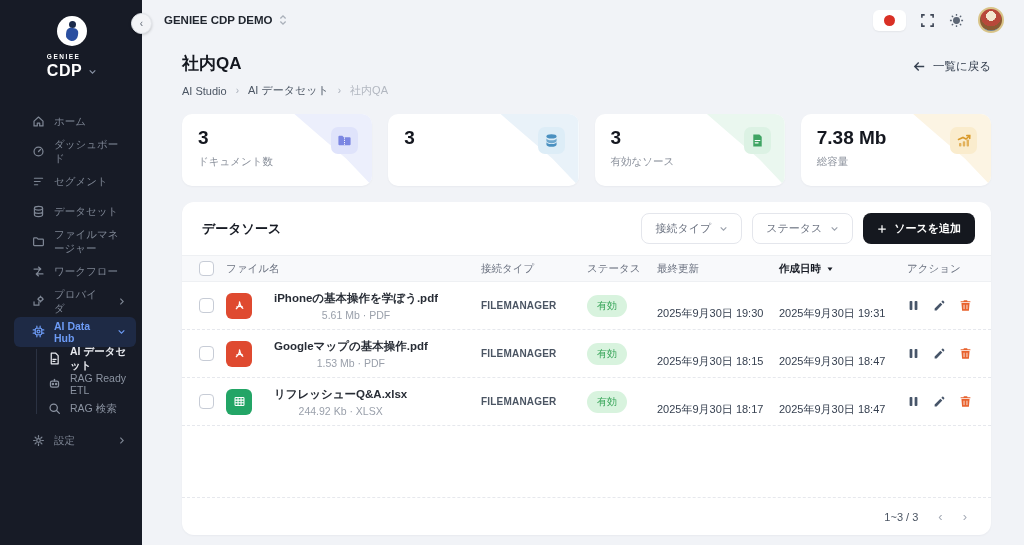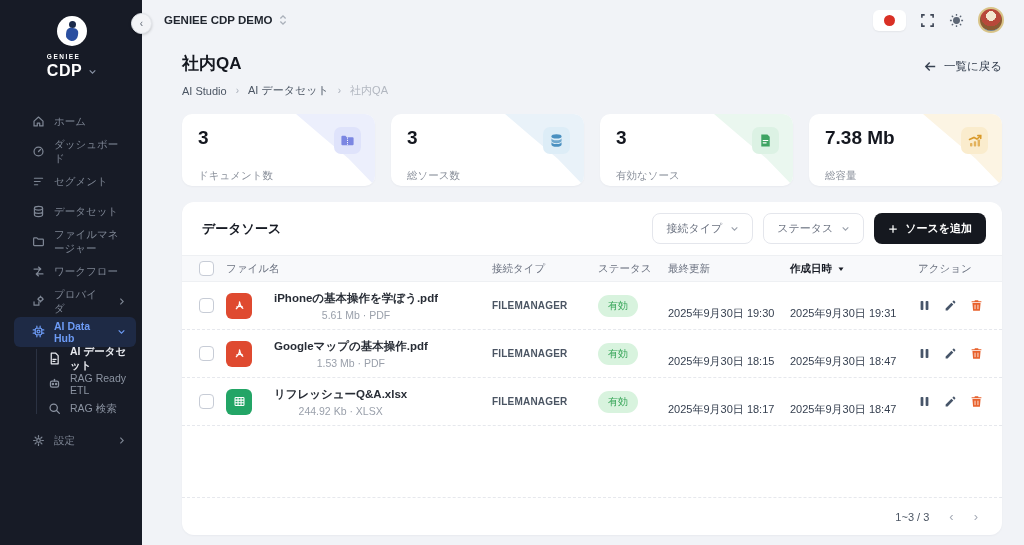--- a/index.html
+++ b/index.html
@@ -38,34 +38,34 @@
   
   .main { flex:1; display:flex; flex-direction:column; height:545px; }
   .topbar { height:40px; display:flex; align-items:center; justify-content:space-between; padding:0 20px 0 22px; }
   .ws-name { display:flex; align-items:center; gap:6px; font-size:11.5px; font-weight:bold; color:#21262f; cursor:pointer; }
   .topbar-right { display:flex; align-items:center; gap:14px; }
   .lang-chip { background:#fff; border-radius:6px; padding:5px 11px; box-shadow:0 1px 2px rgba(0,0,0,.06); display:flex; align-items:center; cursor:pointer; }
   .lang-dot { width:11px; height:11px; border-radius:50%; background:#d93025; }
   .icon-btn { display:flex; align-items:center; justify-content:center; cursor:pointer; }
   .avatar { width:26px; height:26px; border-radius:50%; border:2px solid #d9c489; background:radial-gradient(circle at 50% 32%, #f3e7cf 0 26%, #b8483a 27% 55%, #8a5a33 56% 75%, #6e7f92 76% 100%); cursor:pointer; }
 
-  .content { flex:1; display:flex; flex-direction:column; padding:6px 22px 10px 40px; overflow:hidden; }
+  .content { flex:1; display:flex; flex-direction:column; padding:6px 33px 10px 40px; overflow:hidden; }
   .title-row { display:flex; align-items:flex-end; justify-content:space-between; margin-top:6px; }
   .page-title { font-size:17px; font-weight:800; color:#14171f; }
   .back-link { display:flex; align-items:center; gap:7px; font-size:11.5px; color:#374151; cursor:pointer; margin-bottom:1px; }
   .crumbs { display:flex; align-items:center; gap:9px; margin-top:8px; font-size:11px; color:#4b5563; }
   .crumbs .sep { color:#aab0ba; font-size:10px; }
   .crumbs .current { color:#b2b7c0; }
 
   
   .stats { display:grid; grid-template-columns:repeat(4,1fr); gap:16px; margin-top:16px; }
   .stat-card { background:#fff; border-radius:10px; height:72px; position:relative; overflow:hidden; padding:13px 16px; box-shadow:0 1px 2px rgba(20,30,60,.04); }
   .stat-ribbon { position:absolute; right:0; top:0; width:62%; height:100%; clip-path:polygon(34% 0, 100% 0, 100% 100%, 78% 62%, 55% 30%); }
   .stat-value { font-size:19px; font-weight:800; color:#14171f; position:relative; }
-  .stat-label { font-size:10.5px; color:#8a909b; margin-top:20px; position:relative; }
+  .stat-label { font-size:10.5px; color:#8a909b; margin-top:6px; position:relative; }
   .stat-icon { position:absolute; right:14px; top:13px; width:27px; height:27px; border-radius:7px; display:flex; align-items:center; justify-content:center; }
 
   
   .table-card { background:#fff; border-radius:12px; margin-top:16px; flex:1; display:flex; flex-direction:column; box-shadow:0 1px 2px rgba(20,30,60,.04); overflow:hidden; }
   .table-head { display:flex; align-items:center; justify-content:space-between; padding:11px 16px 11px 20px; }
   .table-title { font-size:13px; font-weight:800; color:#171b24; }
   .table-controls { display:flex; align-items:center; gap:10px; }
   .filter-btn { display:flex; align-items:center; gap:8px; border:1px solid #e4e6ec; border-radius:8px; padding:7px 13px; font-size:11px; color:#6b7280; background:#fff; cursor:pointer; }
   .add-btn { display:flex; align-items:center; gap:7px; background:#15181f; color:#fff; border:none; border-radius:8px; padding:8px 14px; font-size:11px; font-weight:bold; cursor:pointer; }
 
@@ -295,21 +295,20 @@
           <div class="stat-icon" style="background:#dfe3fb">
             <svg width="15" height="15" viewBox="0 0 16 16" fill="#7b86e2">
               <path d="M1.5 4c0-.6.4-1 1-1h3.2l1.5 1.5h6.3c.6 0 1 .4 1 1V12c0 .6-.4 1-1 1h-11c-.6 0-1-.4-1-1V4z"></path>
               <path d="M8 4.8v8" stroke="#fff" stroke-width="1" stroke-dasharray="1.3 1.1"></path>
             </svg>
           </div>
         </div>
         <div class="stat-card">
           <div class="stat-ribbon" style="background:#e9f2f9"></div>
           <div class="stat-value">3</div>
-          <div class="stat-label">総ソース数</div>
           <div class="stat-icon" style="background:#ddedf7">
             <svg width="15" height="15" viewBox="0 0 16 16" fill="#4a90c0">
               <ellipse cx="8" cy="3.6" rx="5.4" ry="2.3"></ellipse>
               <path d="M2.6 5.6c0 1.2 2.4 2.2 5.4 2.2s5.4-1 5.4-2.2v3c0 1.2-2.4 2.2-5.4 2.2s-5.4-1-5.4-2.2z" opacity=".75"></path>
               <path d="M2.6 9.6c0 1.2 2.4 2.2 5.4 2.2s5.4-1 5.4-2.2v2.8c0 1.2-2.4 2.2-5.4 2.2s-5.4-1-5.4-2.2z"></path>
             </svg>
           </div>
         </div>
         <div class="stat-card">
           <div class="stat-ribbon" style="background:#eaf7ef"></div>

